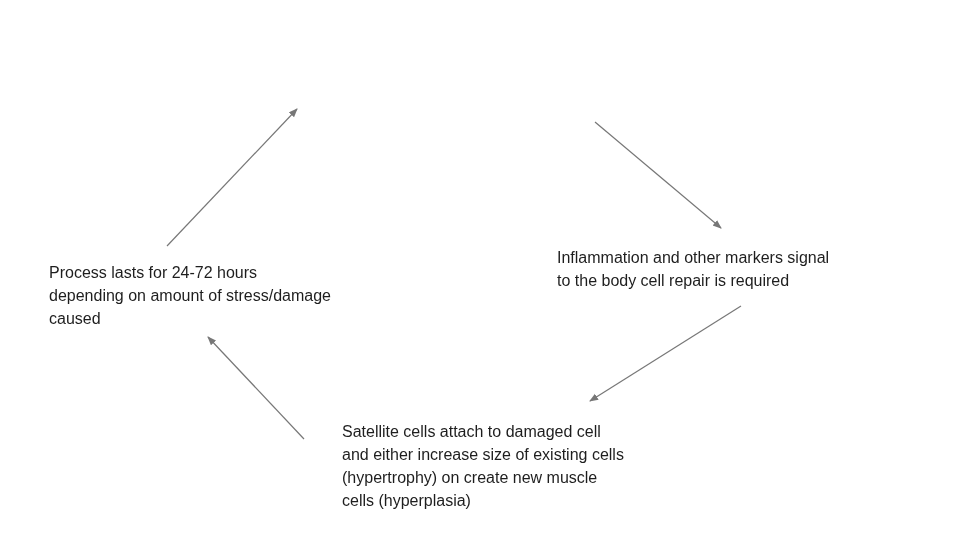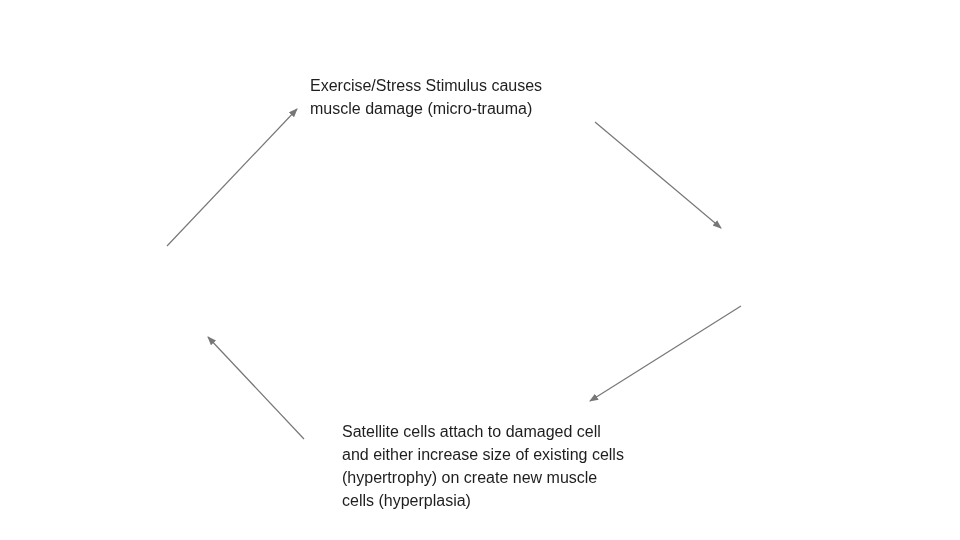--- a/index.html
+++ b/index.html
@@ -44,23 +44,26 @@
       <marker id="arrowhead" markerUnits="userSpaceOnUse" markerWidth="10" markerHeight="8" refX="8" refY="3.5" orient="auto">
         <path d="M0,0 L9,3.5 L0,7 Z" fill="#777777"></path>
       </marker>
     </defs>
     <line x1="167" y1="246" x2="297" y2="109" stroke="#777777" stroke-width="1.2" marker-end="url(#arrowhead)"></line>
     <line x1="595" y1="122" x2="721" y2="228" stroke="#777777" stroke-width="1.2" marker-end="url(#arrowhead)"></line>
     <line x1="741" y1="306" x2="590" y2="401" stroke="#777777" stroke-width="1.2" marker-end="url(#arrowhead)"></line>
     <line x1="304" y1="439" x2="208" y2="337" stroke="#777777" stroke-width="1.2" marker-end="url(#arrowhead)"></line>
   </svg>
 
-  <div class="node-text node-top">Exercise/Stress Stimulus causes
-muscle damage (micro-trauma)</div>
 
+  <div class="node-text node-right">Inflammation and other markers signal
+to the body cell repair is required</div>
 
   <div class="node-text node-bottom">Satellite cells attach to damaged cell
 and either increase size of existing cells
 (hypertrophy) on create new muscle
 cells (hyperplasia)</div>
 
+  <div class="node-text node-left">Process lasts for 24-72 hours
+depending on amount of stress/damage
+caused</div>
 
 </div>
 
 </body></html>

